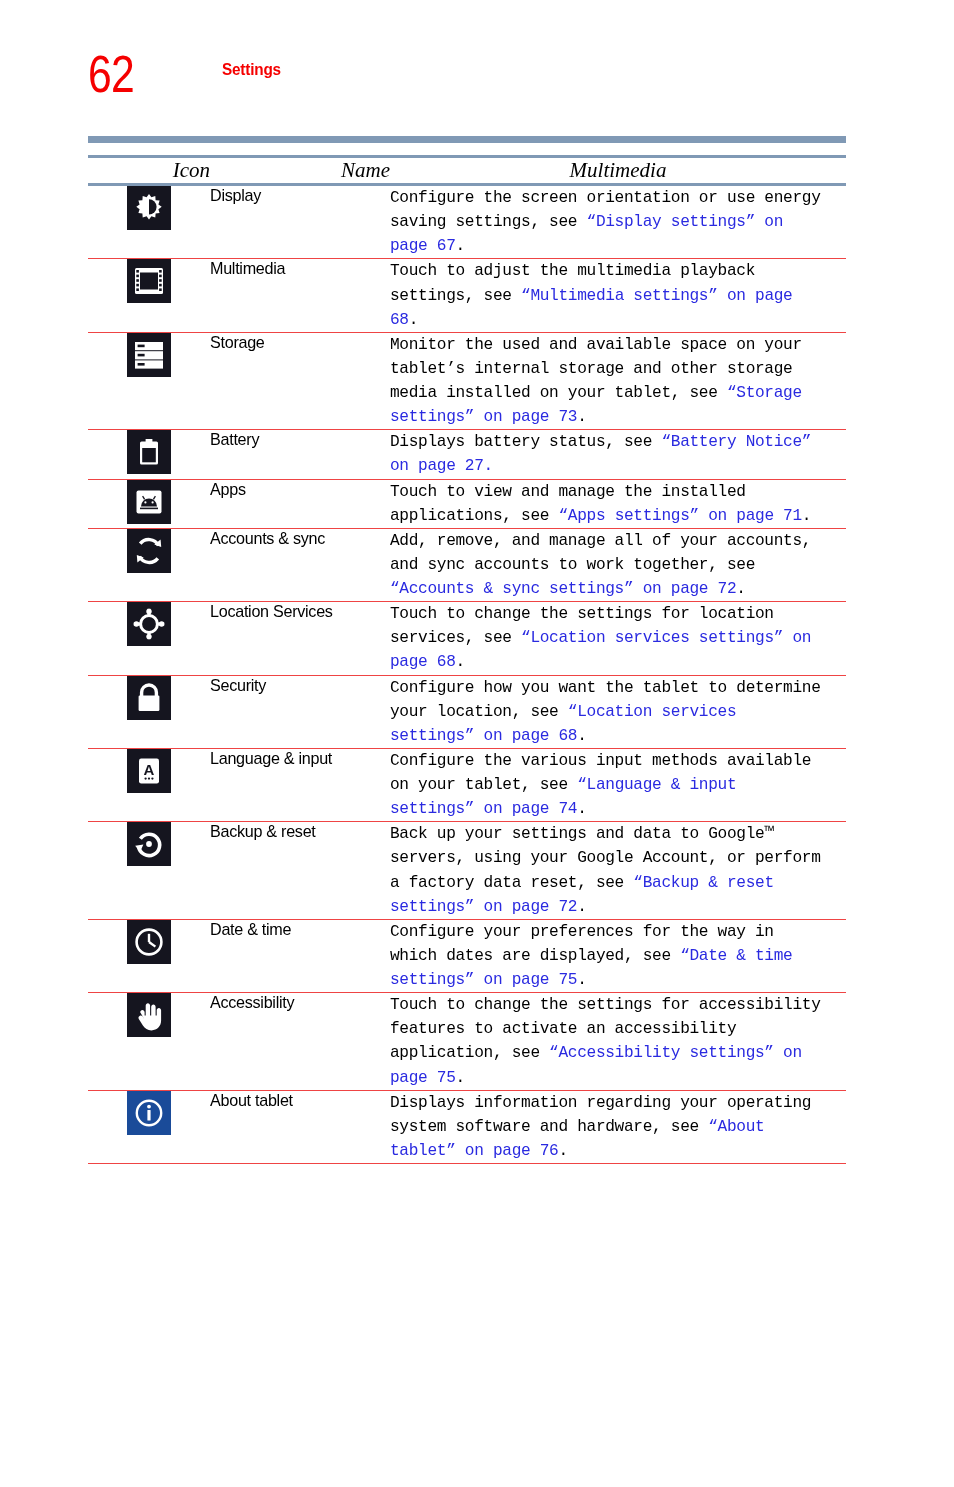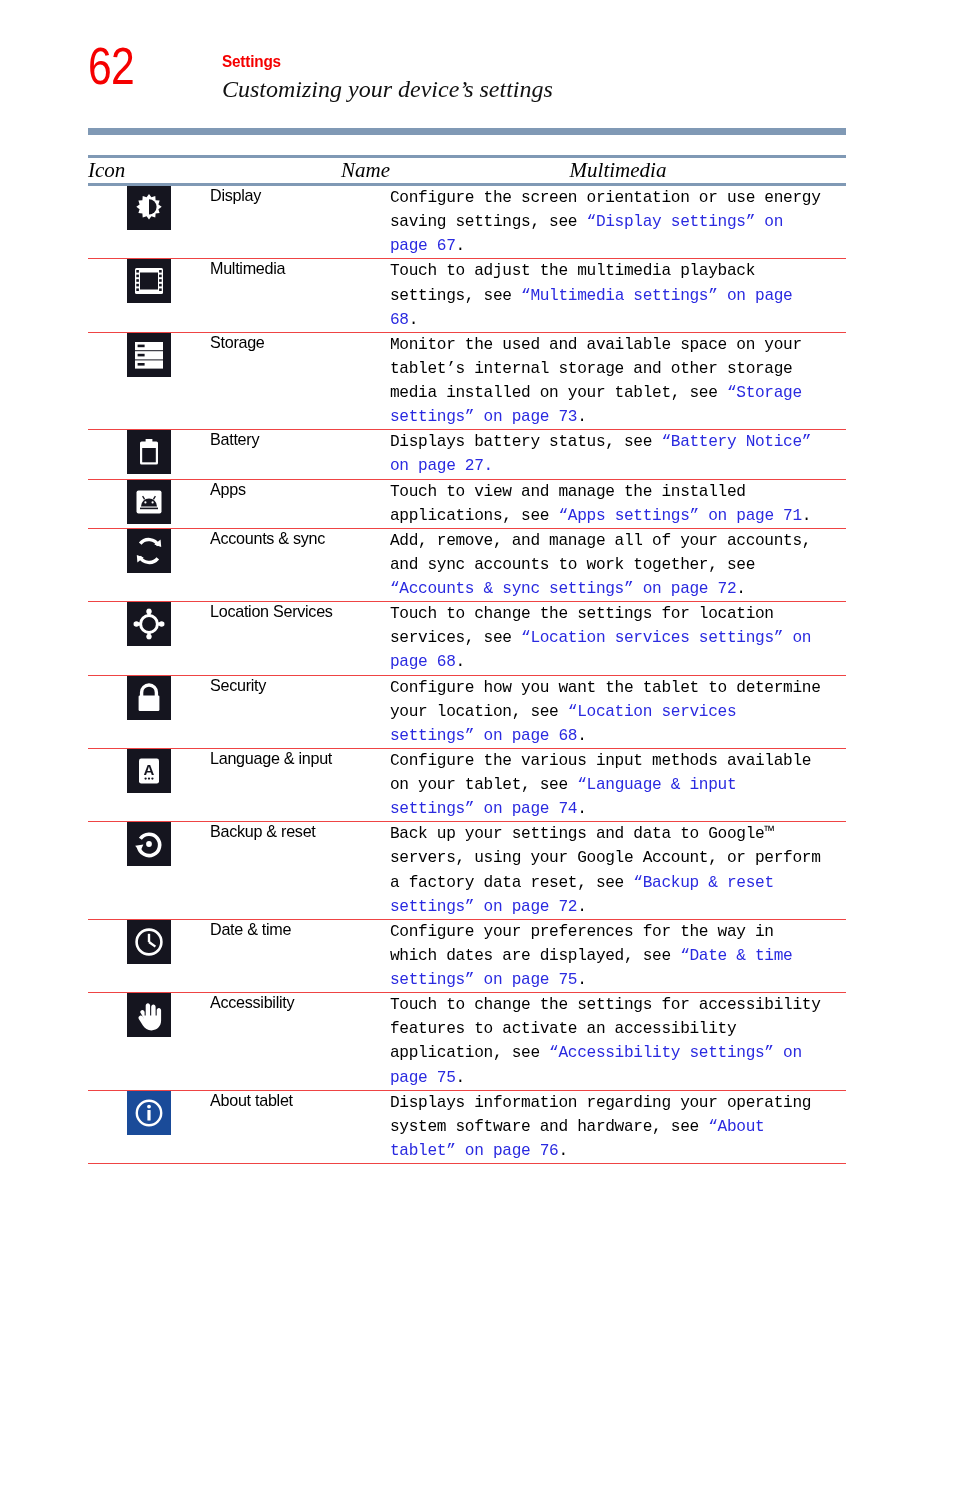--- a/index.html
+++ b/index.html
@@ -12,21 +12,21 @@
     height: 1487px;
     position: relative;
     font-family: "Liberation Sans", sans-serif;
     color: #000000;
     overflow: hidden;
   }
 
   
   .page-header {
     position: absolute;
-    left: 0; top: 0;
+    left: 0; top: 8px;
     width: 784px;
     height: 120px;
   }
   .folio {
     position: absolute;
     left: 88px;
     top: 40px;
     font-family: "Liberation Sans", sans-serif;
     font-size: 52px;
     font-weight: 400;
@@ -91,21 +91,21 @@
     border-top: 3px solid #8099b5;
     border-bottom: 3px solid #8099b5;
     padding: 5px 0 8px 0;
     font-family: "Liberation Serif", serif;
     font-style: italic;
     font-weight: normal;
     font-size: 21px;
     color: #000;
     text-align: center;
   }
-  thead th.h-icon { text-align: left; }
+  thead th.h-icon { text-align: right; }
   thead th.h-name { text-align: right; }
   thead th.h-desc { text-align: center; }
 
   tbody tr { border-bottom: 1px solid #ef4444; }
 
   td.cell-icon {
     text-align: center;
     padding: 8px 0 10px 0;
   }
   td.cell-name {
@@ -138,21 +138,20 @@
   .icon-tile.blue { background: #1a4b99; }
   .icon-tile svg { display: block; width: 44px; height: 44px; }
 </style>
 </head>
 <body>
 
 <div class="page-header">
   <div class="folio">62</div>
   <div class="header-titles">
     <div class="header-chapter">Settings</div>
-    <div class="header-section">Customizing your device’s settings</div>
   </div>
   <div class="rule-thick" style="top:128px;"></div>
 </div>
 
 <div class="table-wrap">
   <table class="settings-table">
     <colgroup>
       <col class="col-icon">
         <col class="col-name">
         <col class="col-desc">

